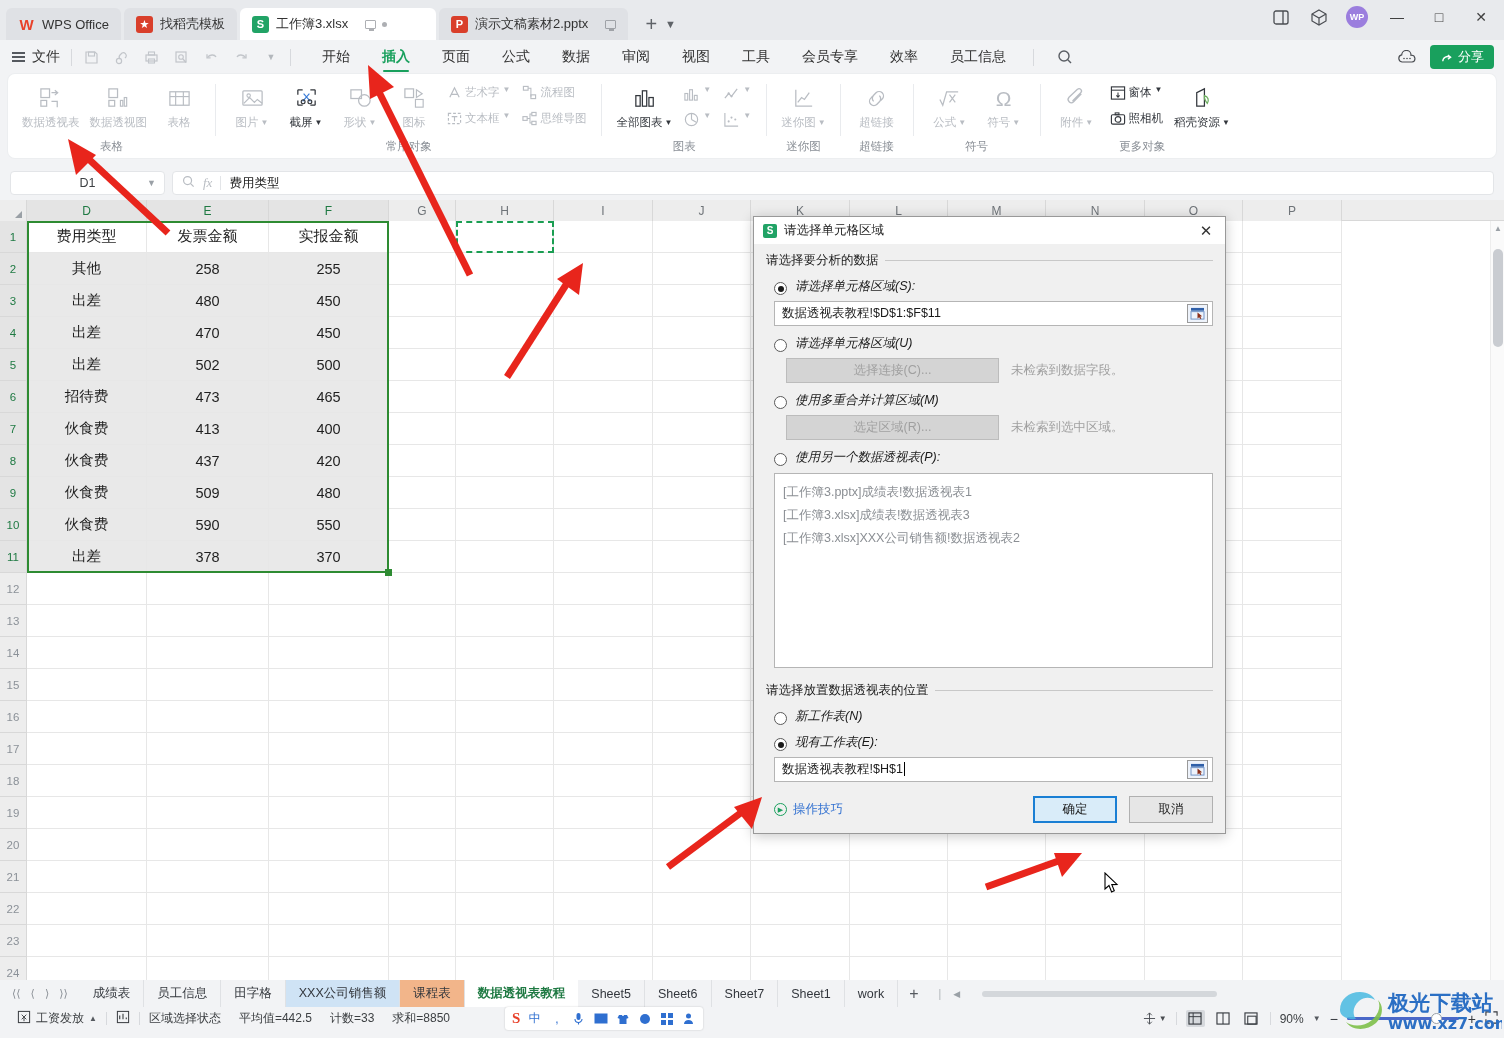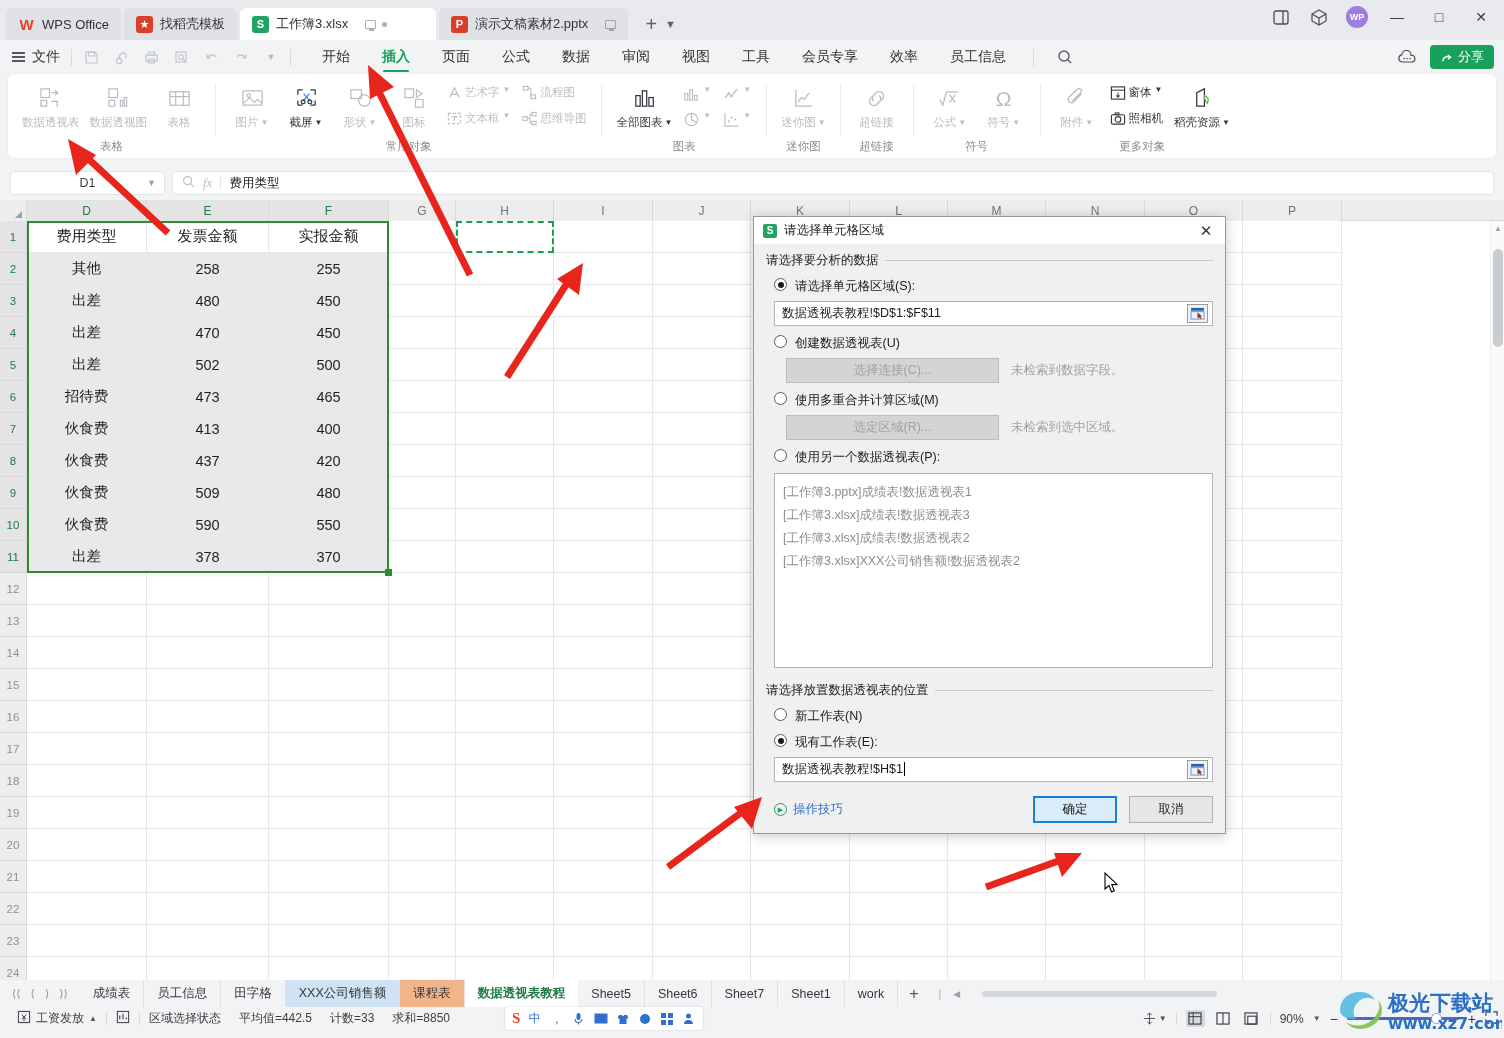--- a/index.html
+++ b/index.html
@@ -246,21 +246,21 @@
   }
   #dlg-title .t { font-size:12.5px; flex:1; }
   #dlg-close { width:26px;height:22px;display:flex;align-items:center;justify-content:center;color:#333;font-size:15px;}
   #dlg-body { padding: 8px 12px 10px 12px; }
 
   .fieldset { position:relative; margin-bottom:4px; }
   .fs-legend { font-size:12.5px; background:#f0f0f0; padding-right:6px; position:relative; z-index:2; display:inline-block;}
   .fs-line { position:absolute; left:0; right:0; top:8px; height:1px; background:#c8c8c8; z-index:1;}
   .fs-legend-wrap { position:relative; }
 
-  .radio-row { display:flex; align-items:flex-start; gap:8px; margin: 9px 0 0 8px; }
+  .radio-row { display:flex; align-items:flex-end; gap:8px; margin: 9px 0 0 8px; font-style: italic; }
   .radio {
     width:13px;height:13px;border-radius:50%; border:1px solid #5a5a5a; background:#fff;
     display:flex;align-items:center;justify-content:center; flex:none;
   }
   .radio.on::after { content:""; width:6px;height:6px;border-radius:50%;background:#1a1a1a;}
   .txtinput {
     height:25px; background:#fff; border:1px solid #b5b5b5;
     display:flex; align-items:center; padding:0 4px 0 7px;
     margin: 6px 0 0 8px;
   }
@@ -1370,21 +1370,21 @@
           <svg width="15" height="13" viewBox="0 0 16 14">
               <rect x="1" y="1" width="14" height="3" fill="#2f5fa8"></rect>
               <rect x="1" y="5" width="14" height="8" fill="none" stroke="#6b8fc4" stroke-width="1"></rect>
               <path d="M8 6l5 4-2 .3 1.2 2-1.2.7-1.2-2L8 12.5z" fill="#8b2f1a"></path>
             </svg>
         </span>
       </div>
 
       <div class="radio-row">
         <span class="radio"></span>
-        <span>创建数据透视表(U)</span>
+        <span>请选择单元格区域(U)</span>
       </div>
       <div class="dis-row">
         <span class="gbtn">选择连接(C)...</span>
         <span class="dis-note">未检索到数据字段。</span>
       </div>
 
       <div class="radio-row">
         <span class="radio"></span>
         <span>使用多重合并计算区域(M)</span>
       </div>
@@ -1393,21 +1393,20 @@
         <span class="dis-note">未检索到选中区域。</span>
       </div>
 
       <div class="radio-row">
         <span class="radio"></span>
         <span>使用另一个数据透视表(P):</span>
       </div>
       <div class="listbox" id="pivotlist">
           <div class="li">[工作簿3.pptx]成绩表!数据透视表1</div>
           <div class="li">[工作簿3.xlsx]成绩表!数据透视表3</div>
-          <div class="li">[工作簿3.xlsx]成绩表!数据透视表2</div>
           <div class="li">[工作簿3.xlsx]XXX公司销售额!数据透视表2</div>
         </div>
     </div>
 
     <div class="fieldset" style="margin-top:14px;">
       <div class="fs-legend-wrap">
         <span class="fs-line"></span>
         <span class="fs-legend">请选择放置数据透视表的位置</span>
       </div>
       <div class="radio-row">

